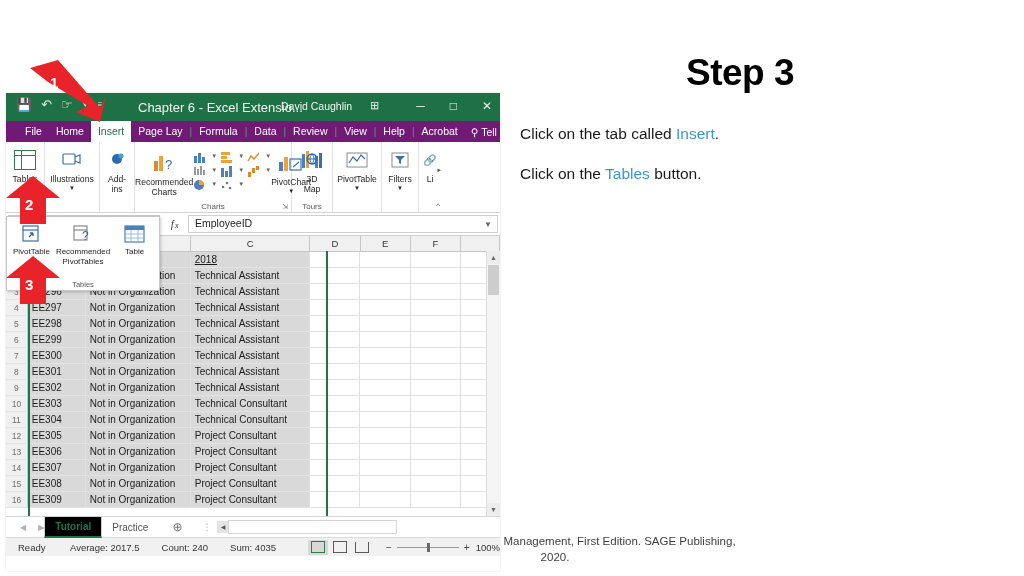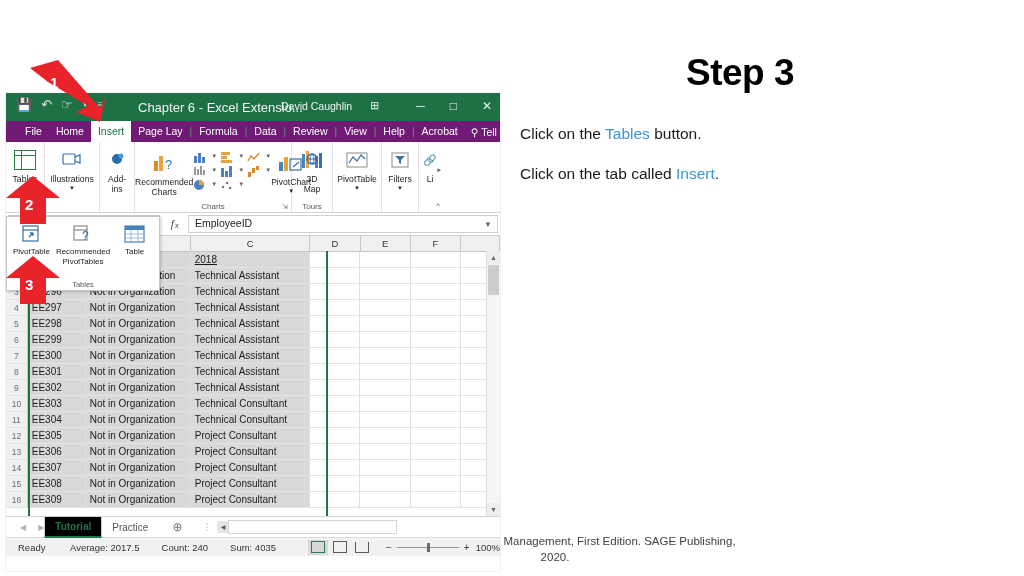--- a/index.html
+++ b/index.html
@@ -195,24 +195,24 @@
   #arrow2{position:absolute;left:2px;top:176px;width:62px;height:48px;z-index:55;}
   #arrow3{position:absolute;left:2px;top:256px;width:62px;height:48px;z-index:55;}
 </style>
 </head>
 <body>
 
 <div id="slide-title">Step 3</div>
 
 <div id="instructions">
   <div class="instr-line">
+    <span>Click on the tab called </span><span class="kw">Insert</span><span>.</span>
+  </div>
+  <div class="instr-line">
     <span>Click on the </span><span class="kw">Tables</span><span> button.</span>
-  </div>
-  <div class="instr-line">
-    <span>Click on the tab called </span><span class="kw">Insert</span><span>.</span>
   </div>
 </div>
 
 <div id="citation">Bauer, Human Resource Management, First Edition. SAGE Publishing, 2020.</div>
 
 <div id="excel">
 
   <div class="titlebar">
     <div class="qat">
       <span>💾</span>

